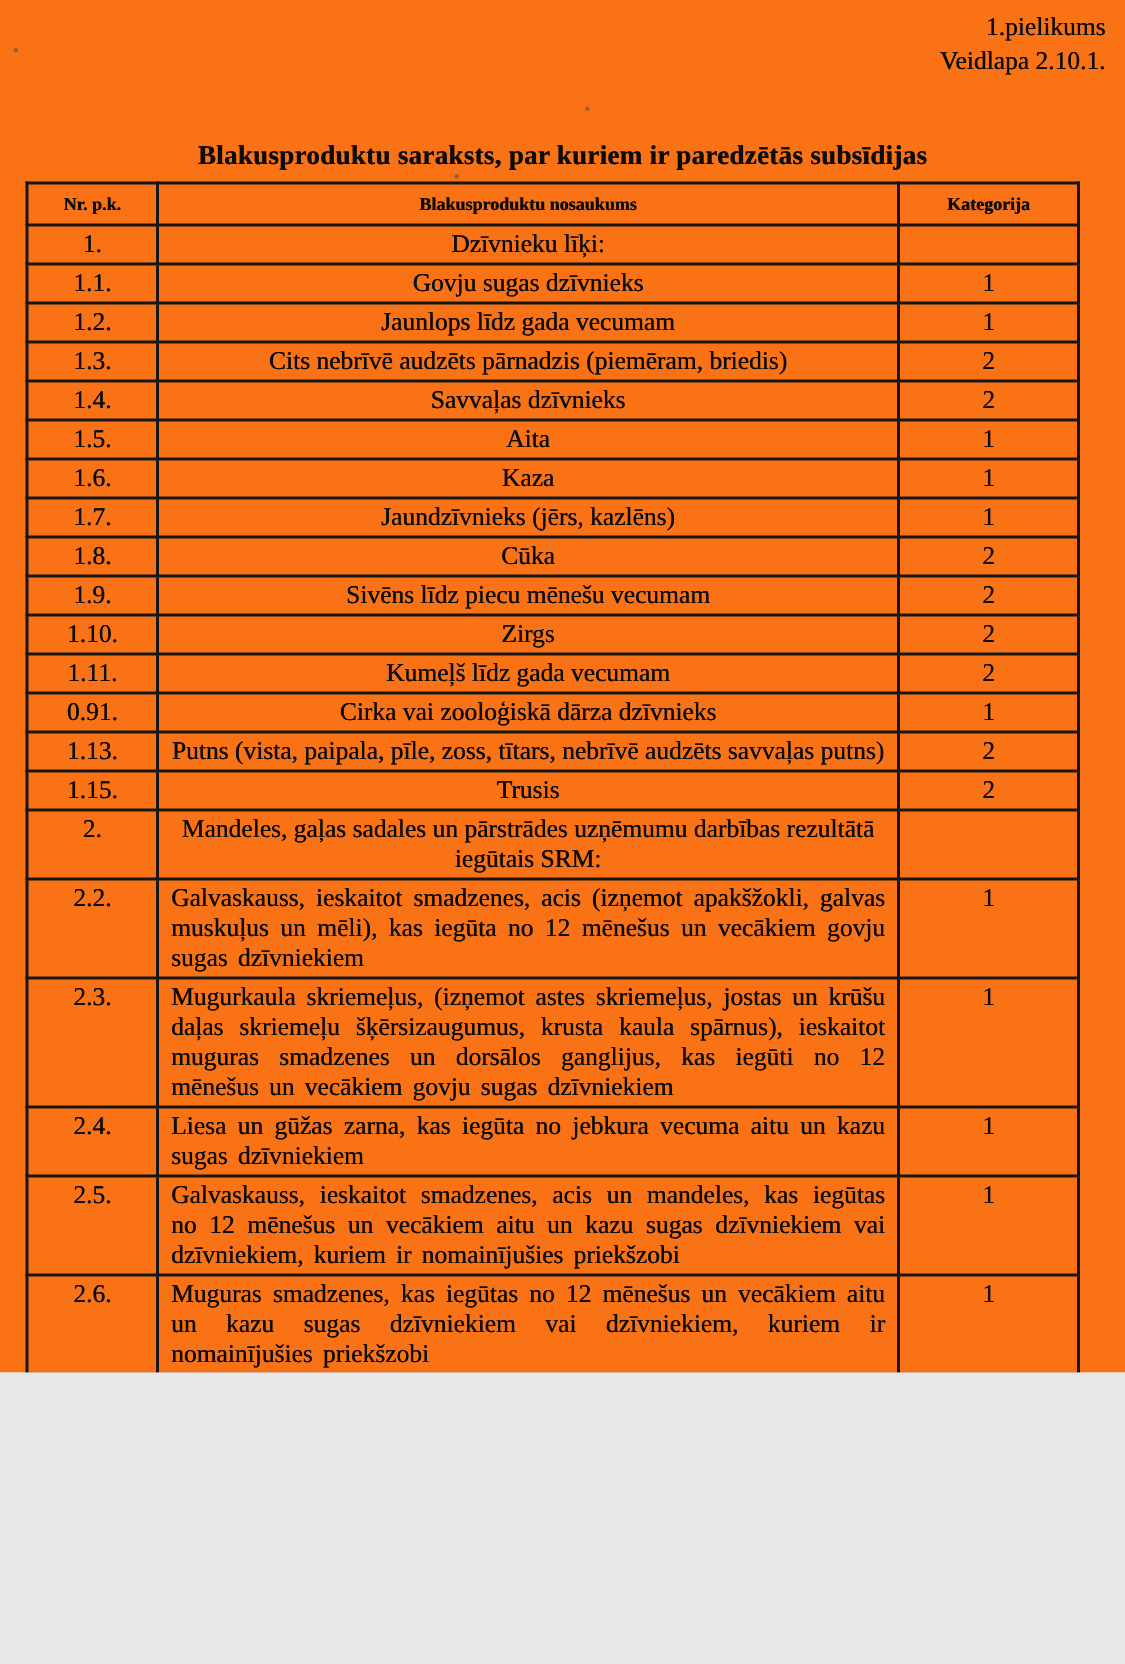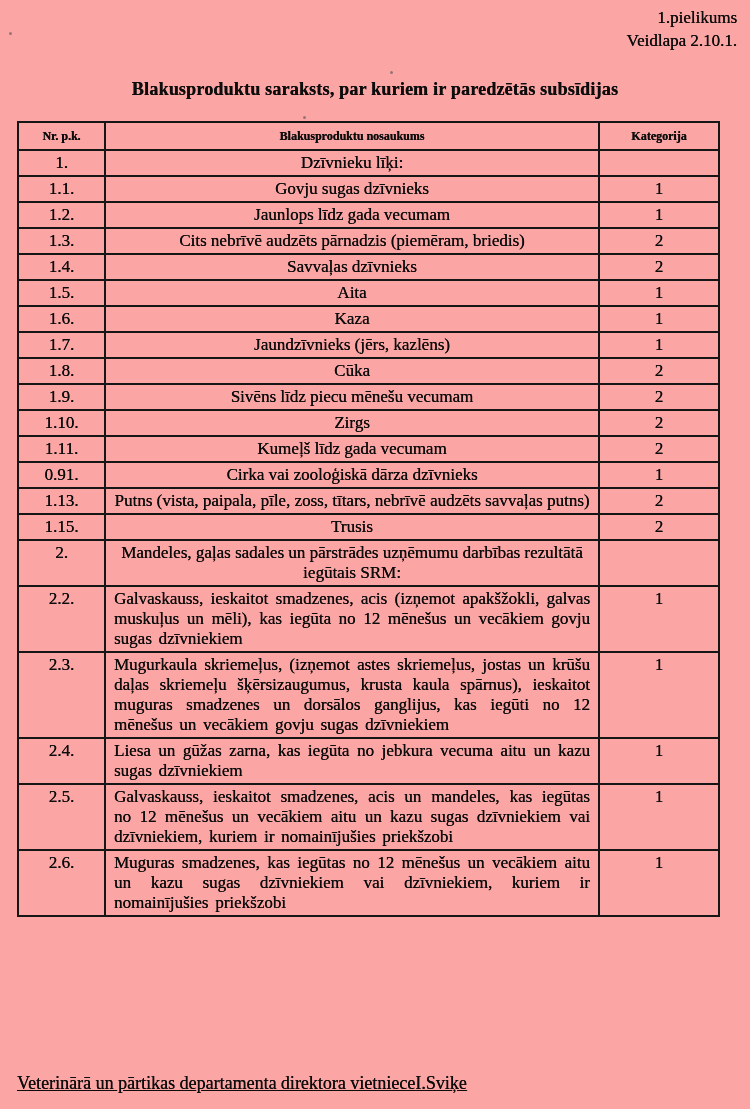--- a/index.html
+++ b/index.html
@@ -1,42 +1,42 @@
 <!DOCTYPE html>
 <html lang="lv"><head>
 <meta charset="utf-8">
 <title>Veidlapa 2.10.1.</title>
 <style>
   * { box-sizing: border-box; }
   html, body { margin: 0; padding: 0; background: #e8e8e8; }
   .page {
     position: relative;
     width: 750px;
-    height: 1109px;
+    height: 915px;
     margin: 0 auto;
-    background: #fca5a5;
+    background: #f97316;
     color: #0d0d0d;
     font-family: "Liberation Serif", "DejaVu Serif", serif;
     overflow: hidden;
     text-shadow: 0.25px 0 0 currentColor; 
   }
   .annex-block {
     position: absolute;
     top: 6px;
     right: 13px;
     text-align: right;
     font-size: 17px;
     line-height: 23px;
   }
   .doc-title {
     position: absolute;
     top: 77px;
     left: 0;
     right: 0;
-    margin: 2px;
+    margin: 16px;
     text-align: center;
     font-size: 18px;
     font-weight: 700;
     letter-spacing: 0.2px;
   }
   table.doc-table {
     position: absolute;
     top: 121px;
     left: 17px;
     width: 701px;

